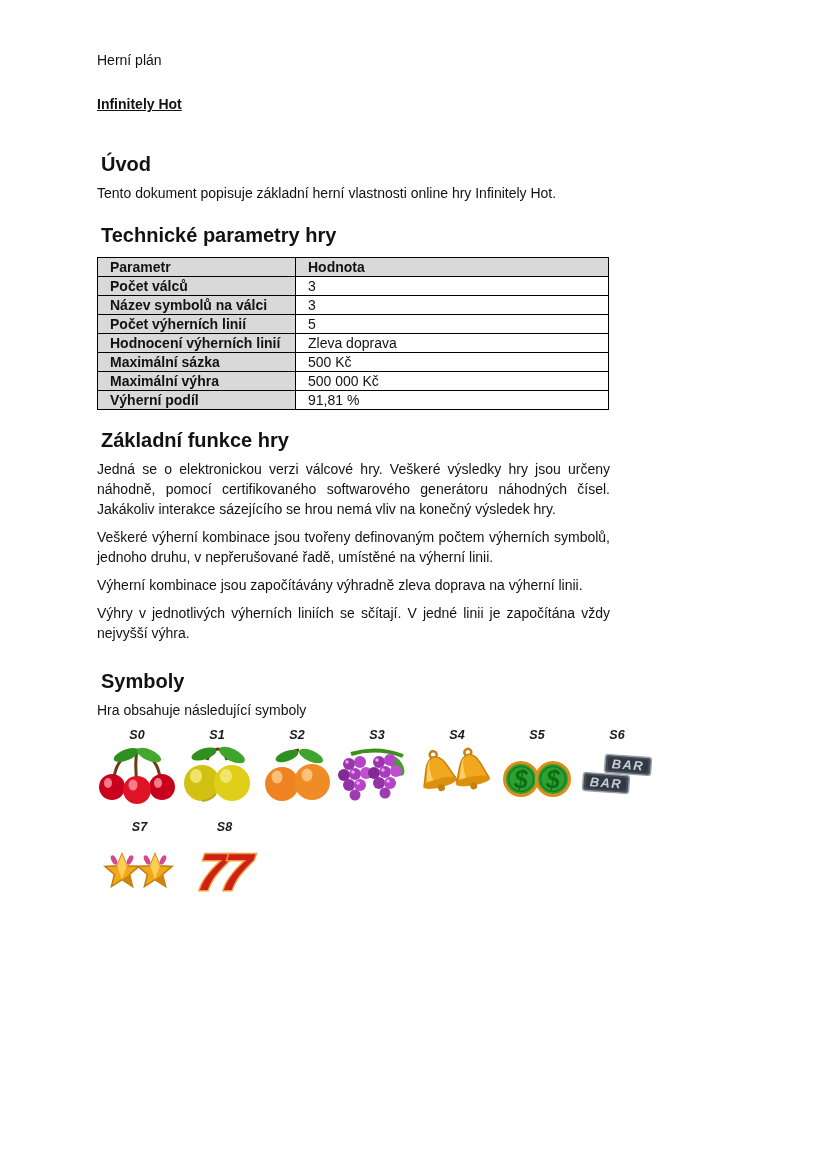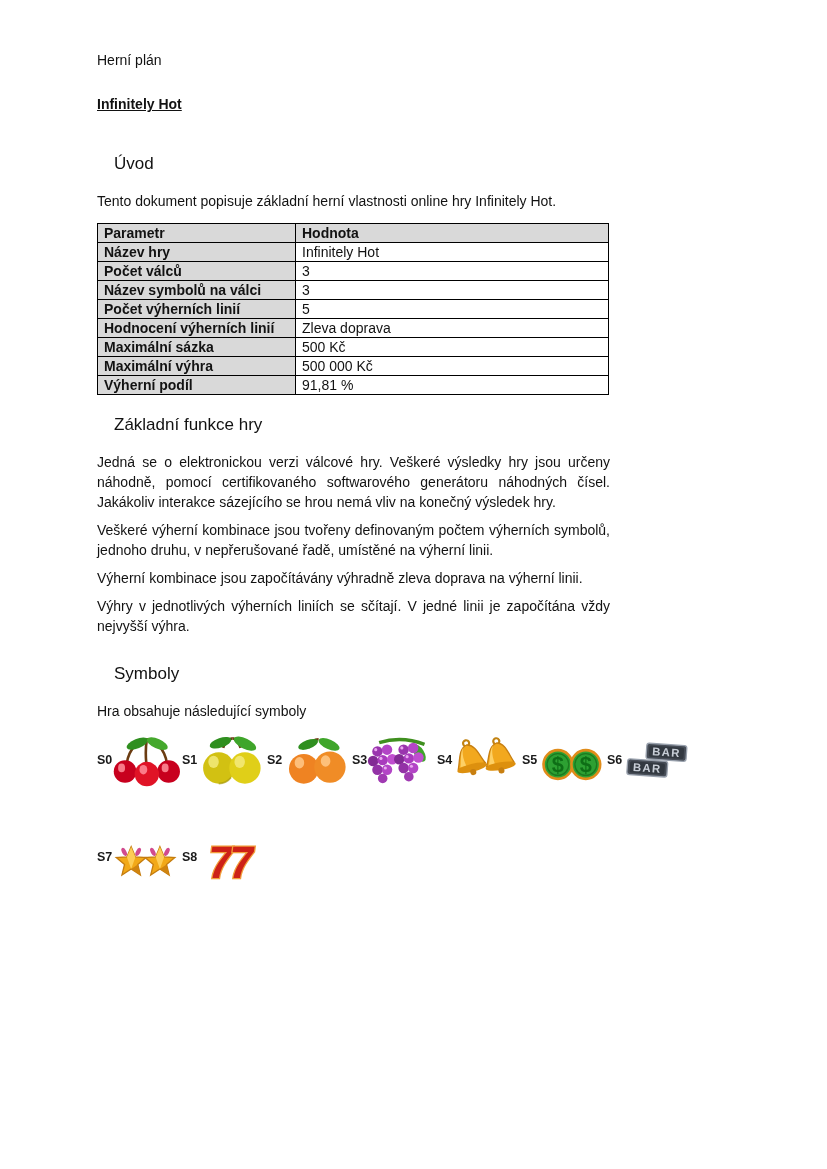--- a/index.html
+++ b/index.html
@@ -15,64 +15,65 @@
     line-height: 20px;
     color: #121212;
   }
   .doc-header { margin: 0; }
   .game-title {
     margin: 24px 0 0 0;
     font-weight: bold;
     text-decoration: underline;
   }
   .h {
-    margin: 17px;
-    font-weight: normal;
-    font-size: 17px;
+    margin: 4px;
+    font-weight: bold;
+    font-size: 20px;
     line-height: 20px;
   }
   .h-uvod    { margin-top: 40px; }
   .h-tech    { margin-top: 22px; }
   .h-basics  { margin-top: 20px; }
   .h-symbols { margin-top: 28px; }
   .para { margin: 8px 12px 0 0; text-align: justify; }
   .para-first { margin-top: 9px; }
 
   table.params {
     margin-top: 12px;
     border-collapse: collapse;
     width: 511px;
     table-layout: fixed;
   }
   table.params th, table.params td {
     border: 1px solid #000000;
-    padding: 0 6px;
+    padding: 0 12px;
     height: 18px;
     font-size: 14px;
     line-height: 17px;
     text-align: left;
     overflow: hidden;
     white-space: nowrap;
   }
   table.params col.c1 { width: 198px; }
   table.params col.c2 { width: 313px; }
   table.params th { font-weight: bold; }
   .shaded { background: #d9d9d9; }
 
   .symbols-row {
     display: flex;
     margin-top: 8px;
   }
-  .symbols-row.second { margin-top: 34px; }
+  .symbols-row.second { margin-top: 14px; }
   .symbol {
     margin: 0;
     width: 85px;
     display: flex;
-    flex-direction: row;
+    flex-direction: column;
     align-items: center;
+    font-style: italic;
   }
   .symlabel {
     font-weight: bold;
     font-size: 12.5px;
     line-height: 15px;
     color: #1a1a1a;
   }
   .symimg { display: block; margin-top: 1px; }
 </style>
 </head>
@@ -80,37 +81,34 @@
 
 <div class="page">
 
   <p class="doc-header">Herní plán</p>
 
   <p class="game-title">Infinitely Hot</p>
 
   <h2 class="h h-uvod">Úvod</h2>
   <p class="para para-first">Tento dokument popisuje základní herní vlastnosti online hry Infinitely Hot.</p>
 
+  <h2 class="h h-tech">Technické parametry hry</h2>
 
   <table class="params">
     <colgroup>
         <col class="c1">
         <col class="c2">
       </colgroup>
     <thead>
       <tr>
         <th class="shaded">Parametr</th>
         <th class="shaded">Hodnota</th>
       </tr>
     </thead>
     <tbody>
-      <tr>
-        <th class="shaded">Název hry</th>
-        <td>Infinitely Hot</td>
-      </tr>
       <tr>
         <th class="shaded">Počet válců</th>
         <td>3</td>
       </tr>
       <tr>
         <th class="shaded">Název symbolů na válci</th>
         <td>3</td>
       </tr>
       <tr>
         <th class="shaded">Počet výherních linií</th>

